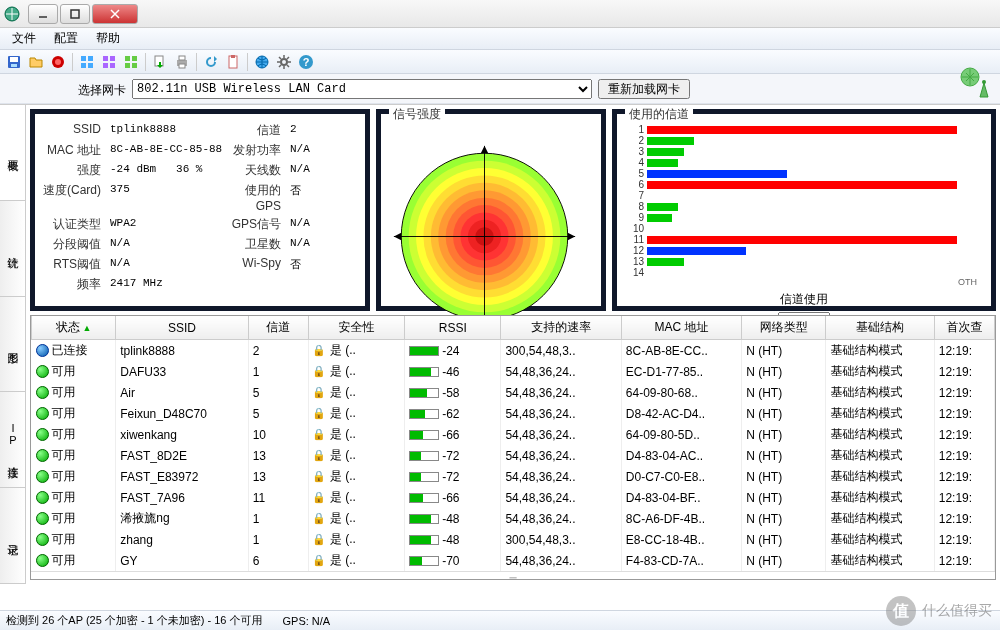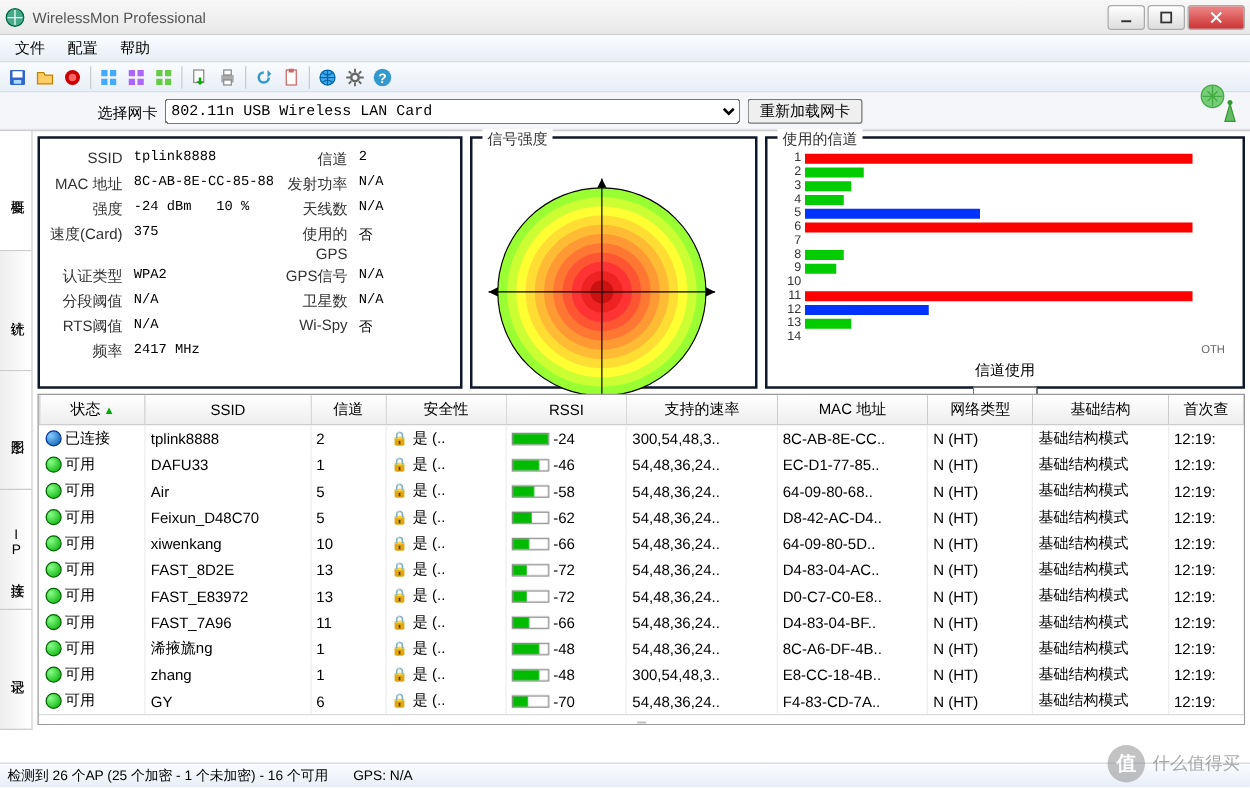--- a/index.html
+++ b/index.html
@@ -33,21 +33,21 @@
 
 .main { display: flex; height: 480px; border-top: 1px solid #ccc; }
 .sidetabs { width: 26px; background: #eee; border-right: 1px solid #ccc; display: flex; flex-direction: column; }
 .sidetab { flex: 1; writing-mode: vertical-rl; text-orientation: upright; display: flex; align-items: center; justify-content: center; border-bottom: 1px solid #ccc; font-size: 11px; background: linear-gradient(to right, #eee, #fff); cursor: default; }
 .sidetab.active { background: #fff; }
 
 .content { flex: 1; display: flex; flex-direction: column; padding: 4px; gap: 4px; }
 
 
 .toppanels { display: flex; gap: 6px; height: 202px; }
-.fieldset { border: 2px solid #0f172a; padding: 20px 6px; position: relative; }
+.fieldset { border: 5px solid #0f172a; padding: 20px 6px; position: relative; }
 .fieldset > legend, .panel-title { position: absolute; top: -8px; left: 8px; background: #fff; padding: 0 4px; font-size: 12px; color: #333; }
 .details { width: 340px; display: grid; grid-template-columns: 62px 120px 52px 40px; gap: 3px 4px; align-content: start; font-size: 12px; padding-top: 8px; }
 .details .lbl { text-align: right; color: #333; padding-right: 2px; }
 .details .val { background: #fff; border: none; padding: 1px 3px; font-family: "Courier New", monospace; font-size: 11px; }
 
 .signal-panel { flex: 0 0 230px; position: relative; }
 .radar { width: 195px; height: 185px; margin: 10px auto 0; position: relative; }
 
 .channels-panel { flex: 1; position: relative; padding-top: 8px; }
 .chbars { height: 155px; display: flex; flex-direction: column; justify-content: space-between; padding: 2px 6px; }
@@ -82,21 +82,20 @@
 .scrollhint { text-align: center; color: #888; font-size: 10px; padding: 1px; border-top: 1px solid #ddd; }
 </style>
 </head>
 <body>
 
 <div class="titlebar">
   <svg class="icon" viewBox="0 0 16 16">
       <circle cx="8" cy="8" r="7" fill="#4a8" stroke="#064"></circle>
       <path d="M8 2v12M2 8h12" stroke="#fff" stroke-width="1"></path>
     </svg>
-  <span class="title">WirelessMon Professional</span>
   <div class="winbtns">
     <div class="winbtn">
         <svg viewBox="0 0 10 10">
           <path d="M1 8h8" stroke="#333" stroke-width="1.5"></path>
         </svg>
       </div>
     <div class="winbtn">
         <svg viewBox="0 0 10 10">
           <rect x="1" y="1" width="8" height="8" fill="none" stroke="#333" stroke-width="1.5"></rect>
         </svg>
@@ -234,21 +233,21 @@
       <div class="fieldset details">
         <span class="lbl">SSID</span>
           <span class="val">tplink8888</span>
         <span class="lbl">信道</span>
           <span class="val">2</span>
         <span class="lbl">MAC 地址</span>
           <span class="val">8C-AB-8E-CC-85-88</span>
         <span class="lbl">发射功率</span>
           <span class="val">N/A</span>
         <span class="lbl">强度</span>
-          <span class="val"><span>-24 dBm</span>&nbsp;&nbsp;&nbsp;<span>10 %</span></span>
+          <span class="val"><span>-24 dBm</span>&nbsp;&nbsp;&nbsp;<span>36 %</span></span>
         <span class="lbl">天线数</span>
           <span class="val">N/A</span>
         <span class="lbl">速度(Card)</span>
           <span class="val">375</span>
         <span class="lbl">使用的GPS</span>
           <span class="val">否</span>
         <span class="lbl">认证类型</span>
           <span class="val">WPA2</span>
         <span class="lbl">GPS信号</span>
           <span class="val">N/A</span>

